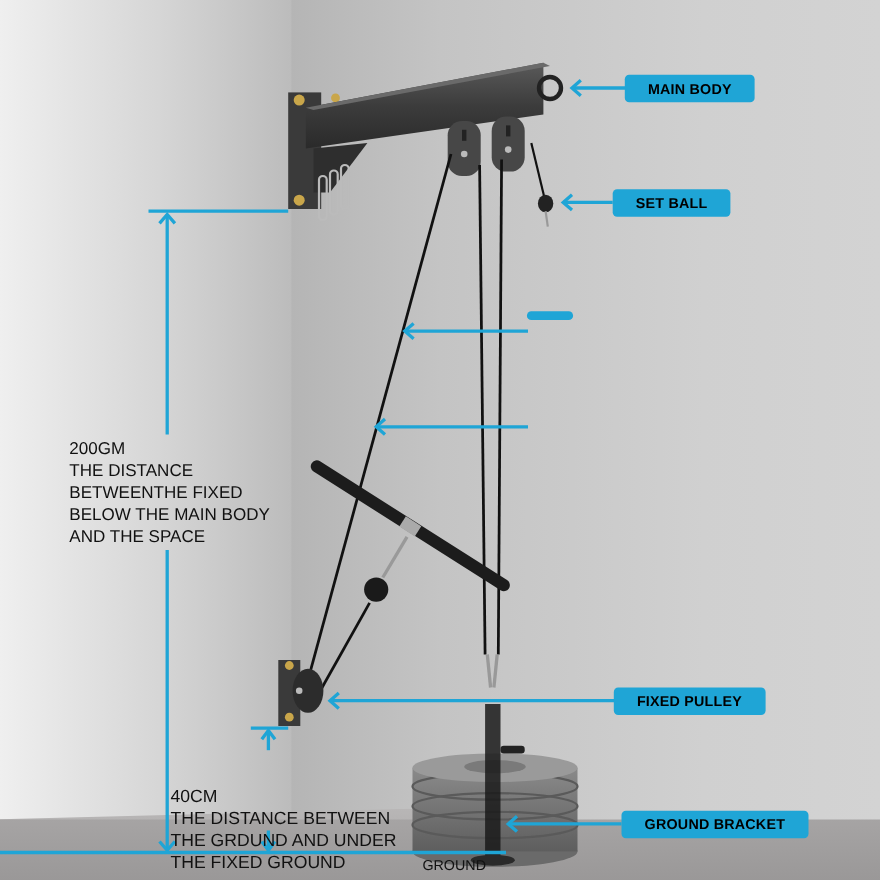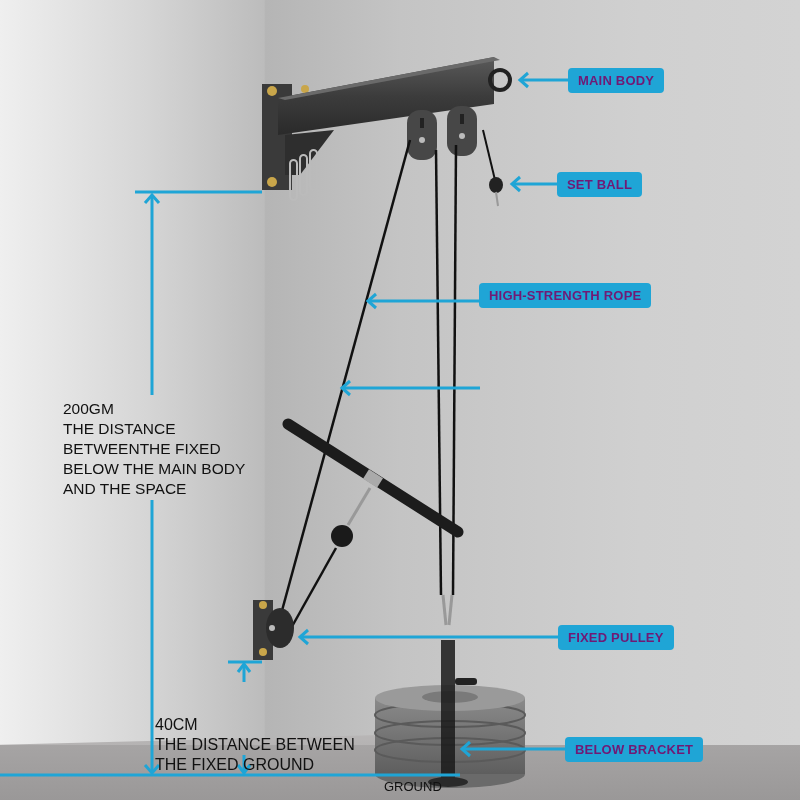--- a/index.html
+++ b/index.html
@@ -4,22 +4,22 @@
 <style>
   html, body { margin: 0; padding: 0; }
   body { width: 800px; height: 800px; overflow: hidden; font-family: "Liberation Sans", "DejaVu Sans", sans-serif; }
   .stage { position: relative; width: 800px; height: 800px; overflow: hidden;
     background: linear-gradient(90deg, #efefef 0%, #d6d6d6 18%, #bcbcbc 33%, #b5b5b5 33.2%, #c4c4c4 50%, #d0d0d0 80%, #d3d3d3 100%); }
   .floor { position: absolute; left: 0; top: 745px; width: 800px; height: 55px;
     background: linear-gradient(180deg, #a6a4a4 0%, #9a9898 100%); }
   .floor-left { position: absolute; left: 0; top: 735px; width: 380px; height: 65px;
     background: linear-gradient(180deg, #b8b6b6 0%, #a5a3a3 100%); clip-path: polygon(0 15%, 100% 0, 100% 100%, 0 100%); }
   svg.art { position: absolute; left: 0; top: 0; }
-  .label { position: absolute; background: #1fa5d6; color: #701a75; font-weight: bold;
-    font-size: 13px; padding: 4px 10px; border-radius: 4px; line-height: 17px; letter-spacing: 0.2px; }
+  .label { position: absolute; background: #1fa5d6; color: #000000; font-weight: bold;
+    font-size: 13px; padding: 4px 21px; border-radius: 4px; line-height: 17px; letter-spacing: 0.2px; }
   .dim-text { position: absolute; color: #111; font-size: 15.5px; line-height: 20px; }
   .ground { position: absolute; left: 384px; top: 779px; font-weight: normal; font-size: 13px; color: #111; }
 </style>
 </head>
 <body>
 
 <div class="stage">
   <div class="floor-left"></div>
   <div class="floor"></div>
 
@@ -140,33 +140,33 @@
       <line x1="300" y1="637" x2="560" y2="637"></line>
         <polyline points="308,630 300,637 308,644"></polyline>
       <line x1="462" y1="749" x2="565" y2="749"></line>
         <polyline points="470,742 462,749 470,756"></polyline>
     </g>
   </svg>
 
   <div class="label" style="left:568px; top:68px;">MAIN BODY</div>
   <div class="label" style="left:557px; top:172px;">SET BALL</div>
   <div class="label" style="left:479px; top:283px;">
-    <div>HIGH-STRENGTH ROPE</div>
   </div>
   <div class="label" style="left:558px; top:625px;">FIXED PULLEY</div>
-  <div class="label" style="left:565px; top:737px;">BELOW BRACKET</div>
+  <div class="label" style="left:565px; top:737px;">GROUND BRACKET</div>
 
   <div class="dim-text" style="left:63px; top:399px;">
     <div>200GM</div>
     <div>THE DISTANCE</div>
     <div>BETWEENTHE FIXED</div>
     <div>BELOW THE MAIN BODY</div>
     <div>AND THE SPACE</div>
   </div>
 
   <div class="dim-text" style="left:155px; top:670px; font-size:16px;margin-top:45px;">
     <div>40CM</div>
     <div>THE DISTANCE BETWEEN</div>
+    <div>THE GRDUND AND UNDER</div>
     <div>THE FIXED GROUND</div>
   </div>
 
   <div class="ground">GROUND</div>
 </div>
 
 </body></html>

